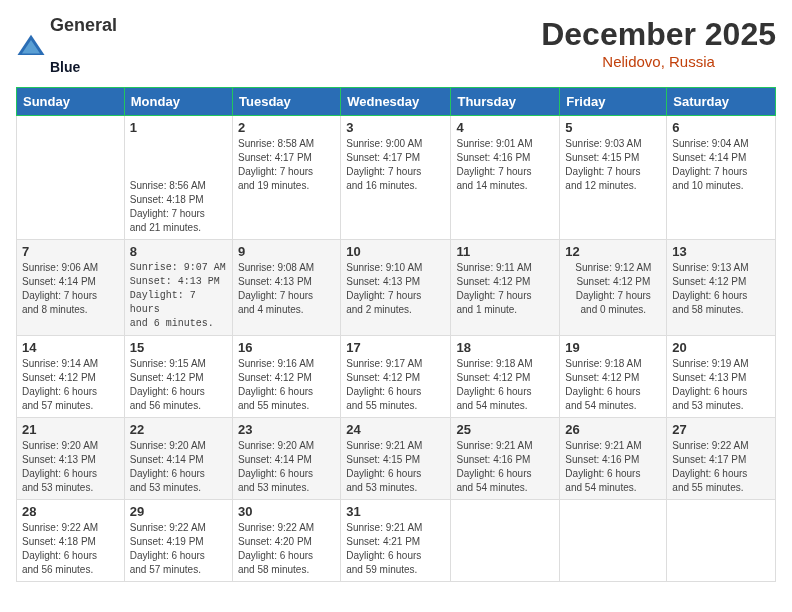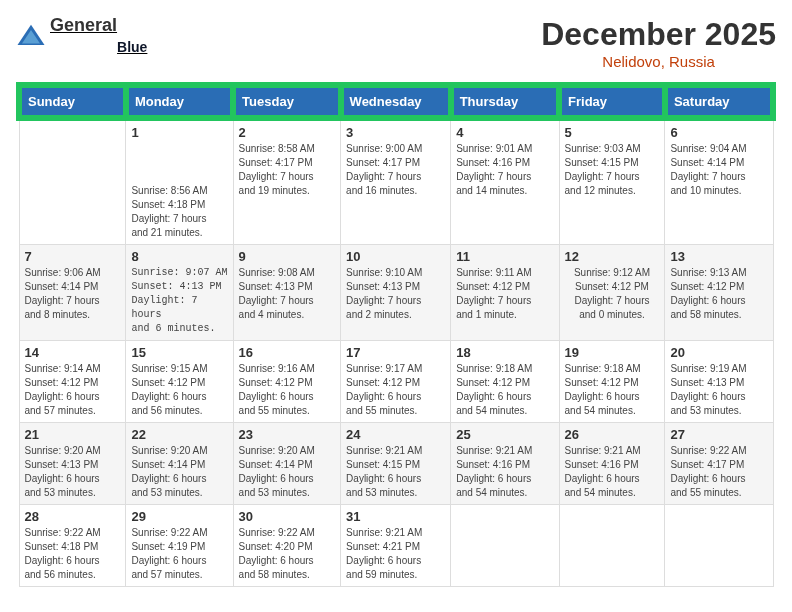--- a/index.html
+++ b/index.html
@@ -15,23 +15,22 @@
       justify-content: space-between;
       align-items: flex-start;
       margin-bottom: 12px;
     }
     .logo {
       display: flex;
       align-items: center;
     }
     .logo-text {
       display: flex;
-      flex-direction: row;
+      flex-direction: column;
       line-height: 1.1;
-      text-decoration: underline;
     }
     .logo-general {
       font-size: 18px;
       font-weight: bold;
       color: #333;
     }
     .logo-blue {
       font-size: 14px;
       font-weight: bold;
       color: #0f172a;
@@ -58,21 +57,21 @@
       width: 100%;
       border-collapse: collapse;
     }
     thead tr th {
       background-color: #2a6db5;
       color: #fff;
       font-size: 13px;
       font-weight: bold;
       padding: 6px 6px;
       text-align: left;
-      border: 6px solid #22c55e;
+      border: 1px solid #22c55e;
     }
     tbody tr td {
       vertical-align: top;
       border: 1px solid #ddd;
       padding: 4px 5px;
       font-size: 10.5px;
       color: #333;
       min-height: 80px;
       width: 113px;
     }

